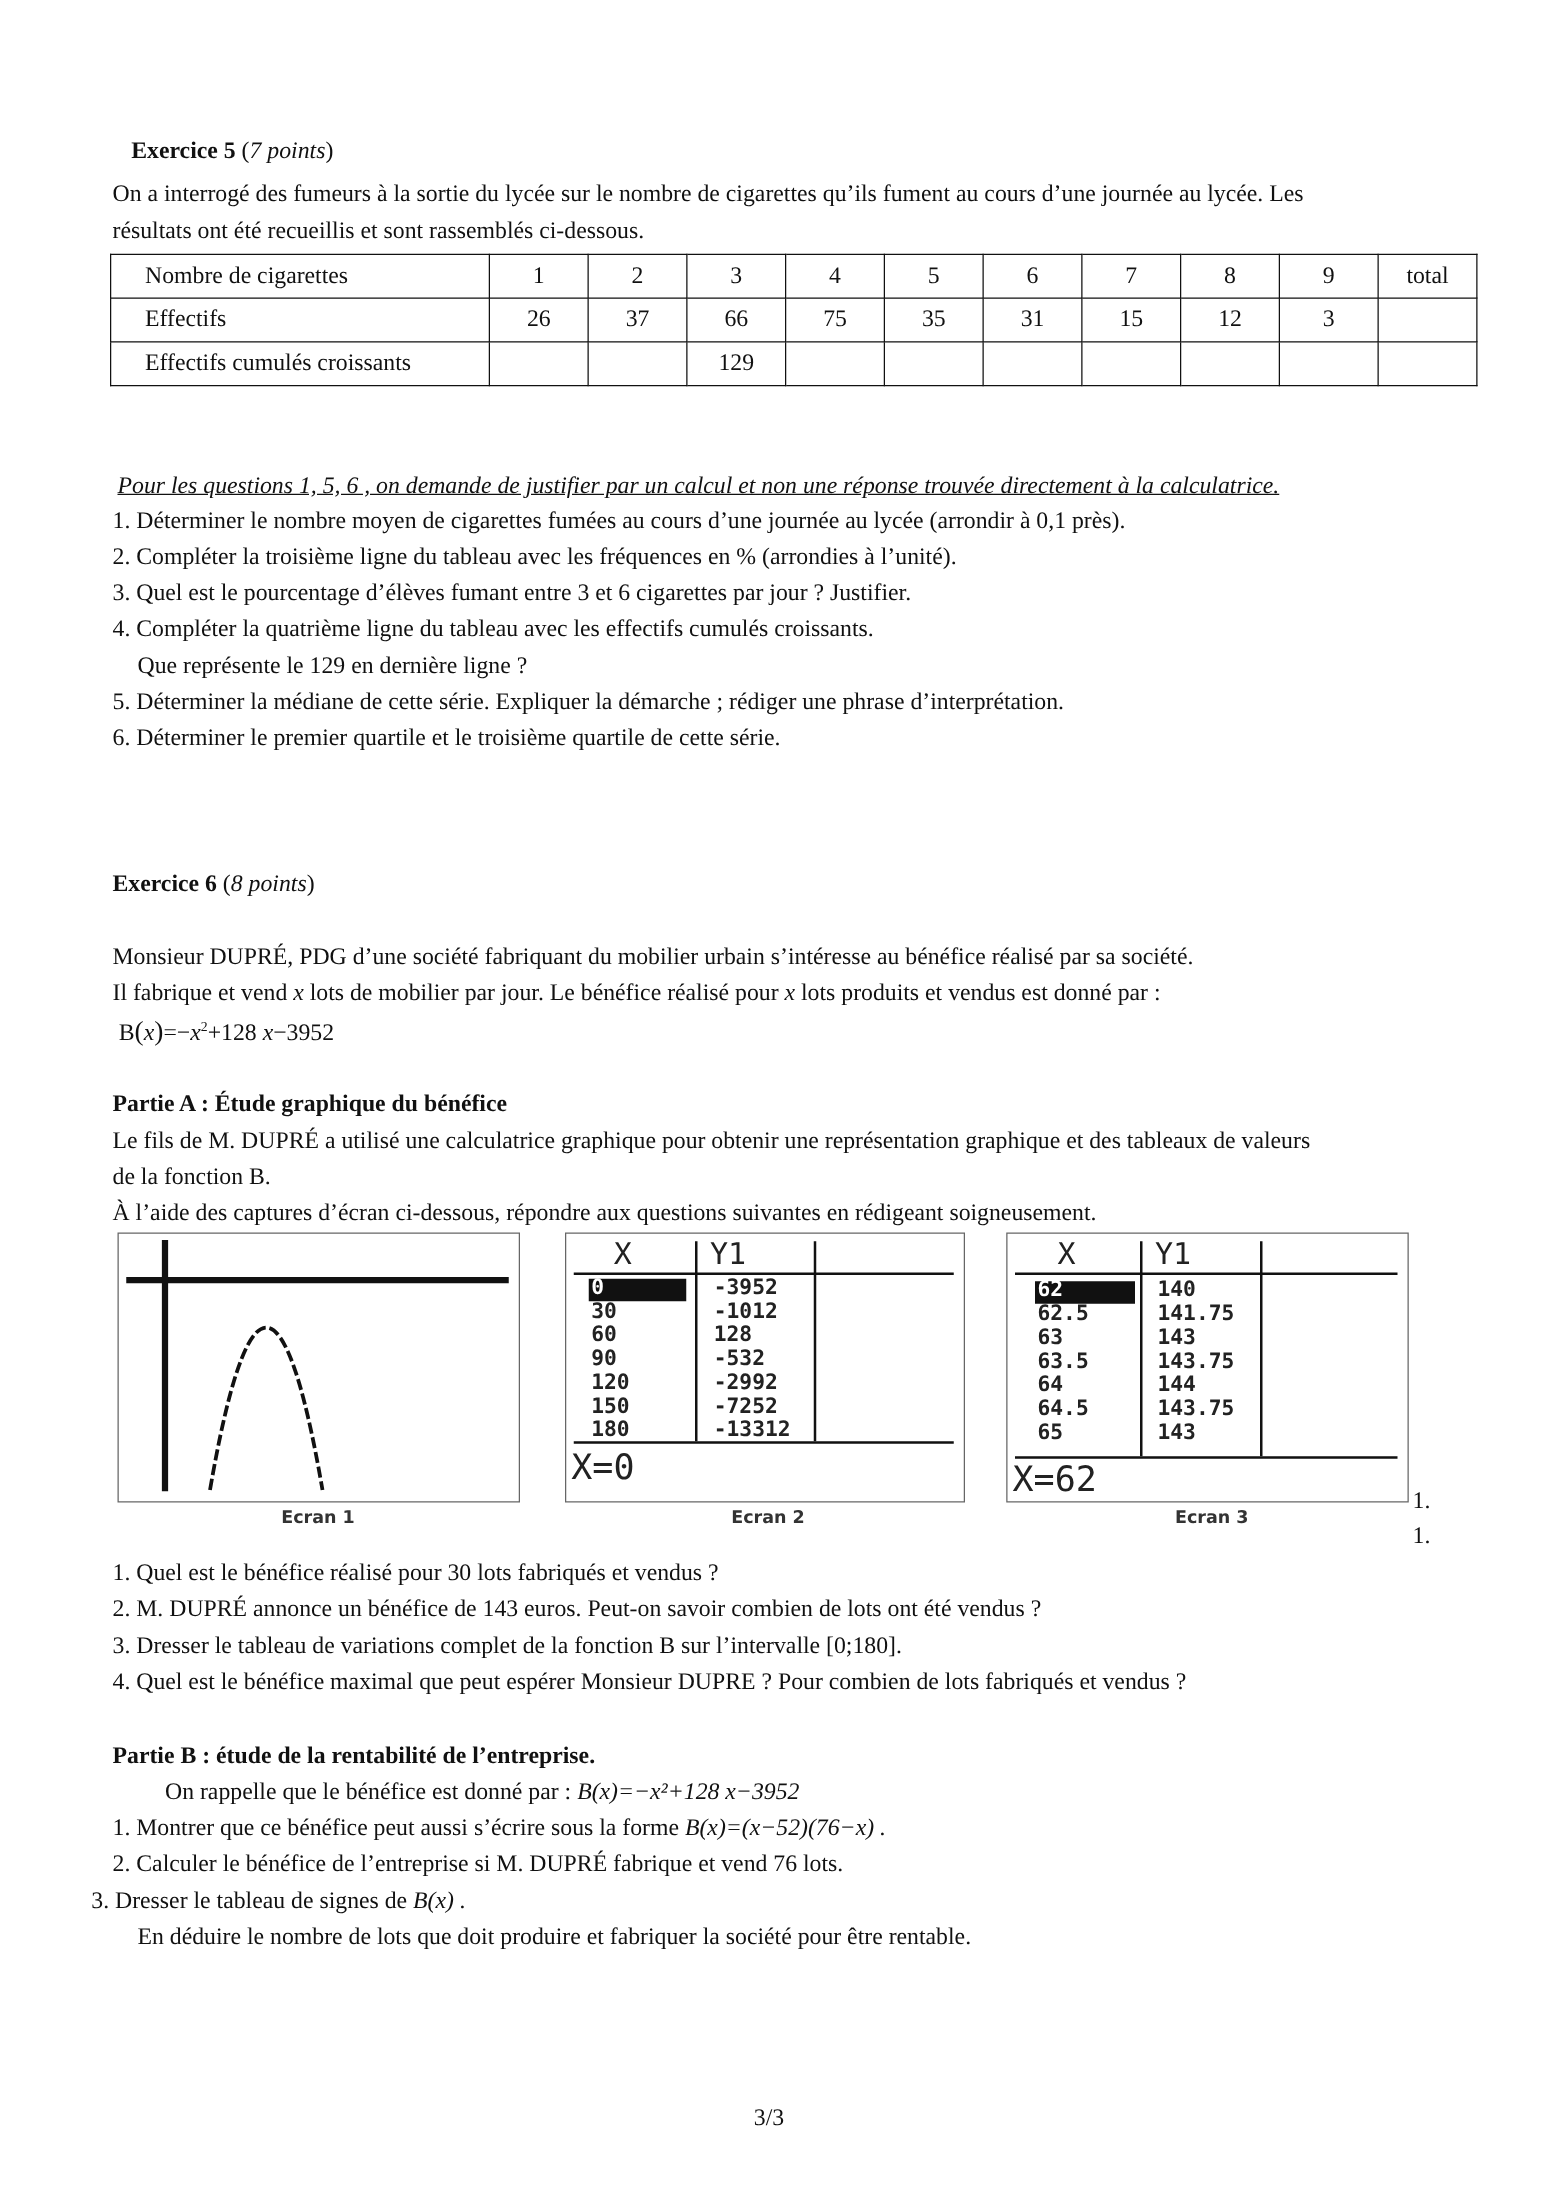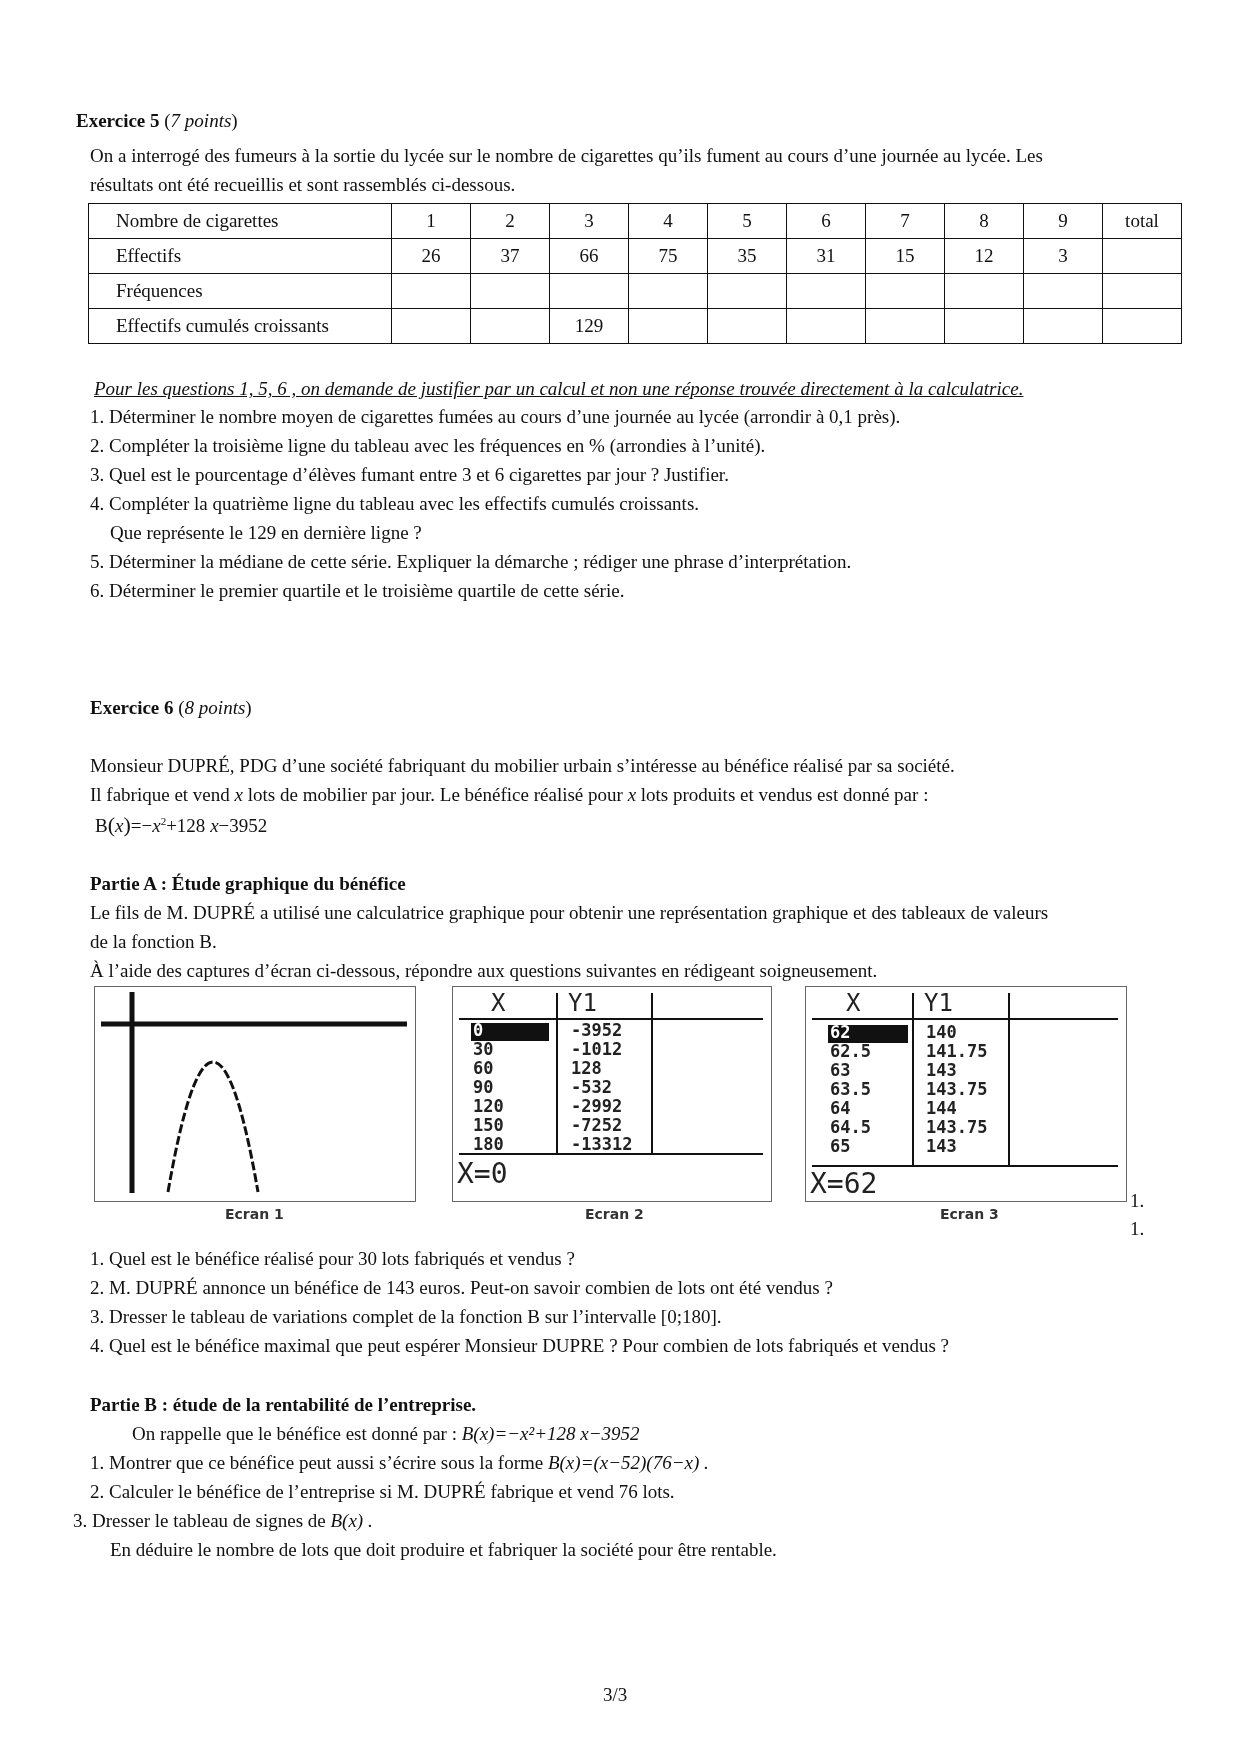--- a/index.html
+++ b/index.html
@@ -14,21 +14,21 @@
   .math { font-family: "Liberation Serif", serif; }
   .math .v { font-style: italic; }
   .screen { position: absolute; border: 1.5px solid #666; background: #fff; overflow: hidden; }
   .calc { font-family: "DejaVu Sans Mono", monospace; font-weight: bold; color: #222; }
   .caption { position: absolute; font-family: "DejaVu Sans", sans-serif; font-size: 14px; font-weight: bold; color: #333; }
   .line { position: absolute; background: #111; }
 </style>
 </head>
 <body>
 
-<div class="abs" style="left:76px; top:110px;">
+<div class="abs" style="left:105px; top:110px;">
   <span class="b">Exercice 5</span>
   (<span class="i">7 points</span>)
 </div>
 <div class="abs" style="left:90px; top:145px;">On a interrogé des fumeurs à la sortie du lycée sur le nombre de cigarettes qu’ils fument au cours d’une journée au lycée. Les</div>
 <div class="abs" style="left:90px; top:174px;">résultats ont été recueillis et sont rassemblés ci-dessous.</div>
 
 <table class="stats">
   <tbody id="stats-body">
       <tr>
         <td class="rowhead">Nombre de cigarettes</td>
@@ -47,33 +47,20 @@
         <td class="rowhead">Effectifs</td>
         <td>26</td>
         <td>37</td>
         <td>66</td>
         <td>75</td>
         <td>35</td>
         <td>31</td>
         <td>15</td>
         <td>12</td>
         <td>3</td>
-        <td></td>
-      </tr>
-      <tr>
-        <td class="rowhead">Fréquences</td>
-        <td></td>
-        <td></td>
-        <td></td>
-        <td></td>
-        <td></td>
-        <td></td>
-        <td></td>
-        <td></td>
-        <td></td>
         <td></td>
       </tr>
       <tr>
         <td class="rowhead">Effectifs cumulés croissants</td>
         <td></td>
         <td></td>
         <td>129</td>
         <td></td>
         <td></td>
         <td></td>

